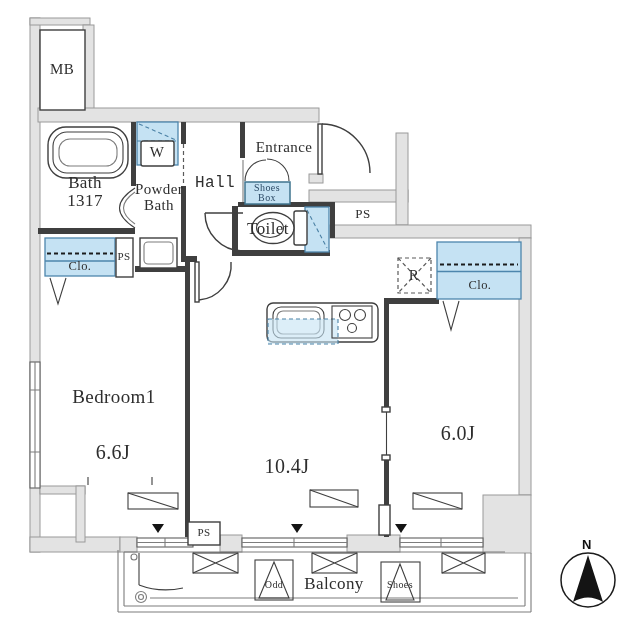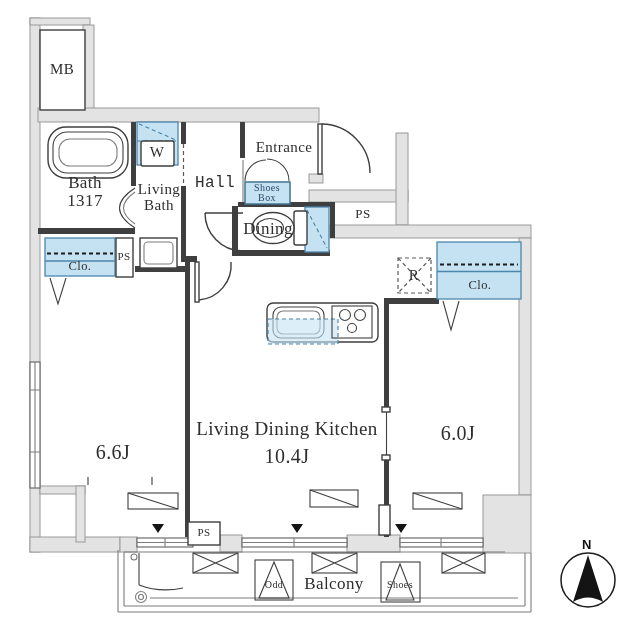--- a/index.html
+++ b/index.html
@@ -222,32 +222,32 @@
 
   <g>
     <circle cx="588" cy="580" r="27" fill="none" stroke="#1c1c1c" stroke-width="1.5"></circle>
     <path class="blk" d="M588,555 L573,602 Q588,593 603,602 Z"></path>
   </g>
 </svg>
 
   <div class="fp-label fs15" style="left:62px;top:70px">MB</div>
   <div class="fp-label fs17" style="left:85px;top:192px"><span>Bath</span><br><span>1317</span></div>
   <div class="fp-label fs15" style="left:157px;top:153px">W</div>
-  <div class="fp-label fs15" style="left:159px;top:198px"><span>Living</span><br><span>Bath</span></div>
+  <div class="fp-label fs15" style="left:159px;top:198px"><span>Powder</span><br><span>Bath</span></div>
   <div class="fp-label fs16" style="left:215px;top:183px">Hall</div>
   <div class="fp-label fs15" style="left:284px;top:148px">Entrance</div>
   <div class="fp-label shoes" style="left:267px;top:193px"><span>Shoes</span><br><span>Box</span></div>
-  <div class="fp-label fs17" style="left:268px;top:229px">Dining</div>
+  <div class="fp-label fs17" style="left:268px;top:229px">Toilet</div>
   <div class="fp-label fs13" style="left:363px;top:214px">PS</div>
   <div class="fp-label fs11" style="left:124px;top:257px">PS</div>
   <div class="fp-label fs11" style="left:204px;top:533px">PS</div>
   <div class="fp-label fs15" style="left:414px;top:276px">R</div>
   <div class="fp-label fs12" style="left:80px;top:267px">Clo.</div>
   <div class="fp-label fs12" style="left:480px;top:286px">Clo.</div>
+  <div class="fp-label fs19" style="left:114px;top:397px">Bedroom1</div>
   <div class="fp-label fs20" style="left:113px;top:452px">6.6J</div>
-  <div class="fp-label fs19" style="left:287px;top:429px">Living Dining Kitchen</div>
-  <div class="fp-label fs20" style="left:287px;top:456px">10.4J</div>
+  <div class="fp-label fs20" style="left:287px;top:466px">10.4J</div>
   <div class="fp-label fs20" style="left:458px;top:433px">6.0J</div>
   <div class="fp-label fs17" style="left:334px;top:584px">Balcony</div>
   <div class="fp-label fs10" style="left:274px;top:585px">Odd</div>
   <div class="fp-label fs10" style="left:400px;top:585px">Shoes</div>
   <div class="fp-label northN" style="left:587px;top:545px">N</div>
 </div>
 
 </body></html>

